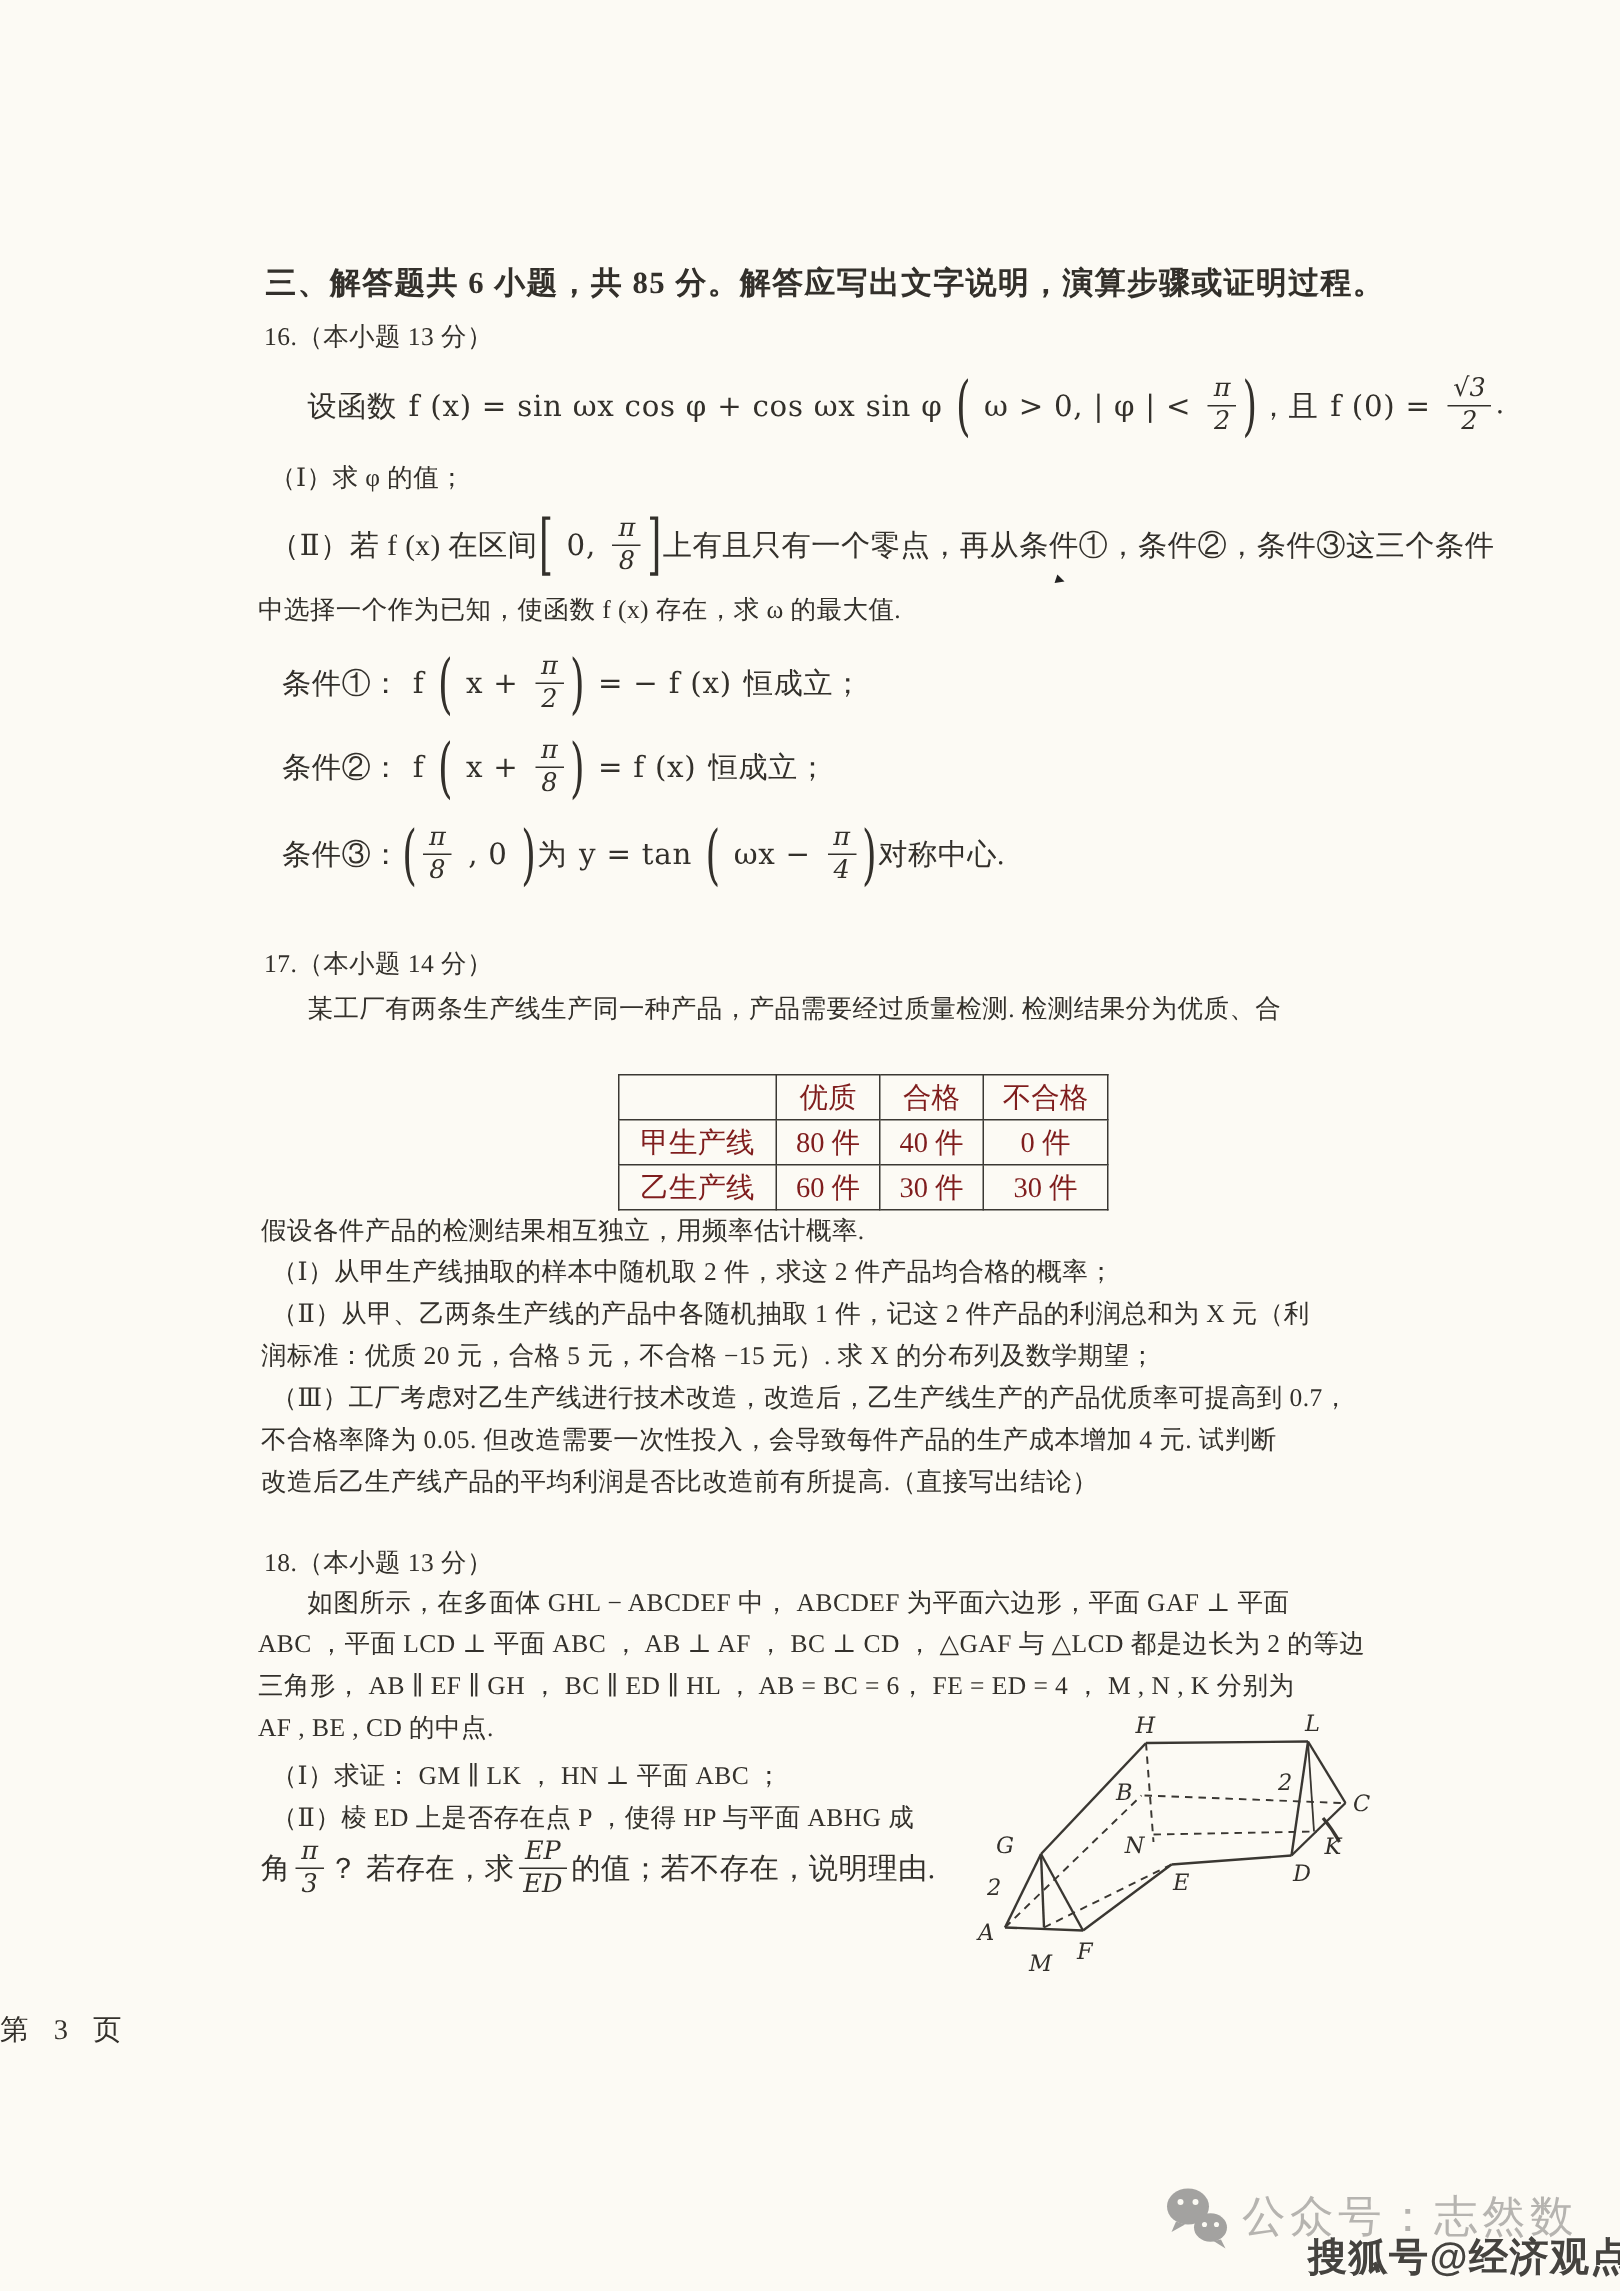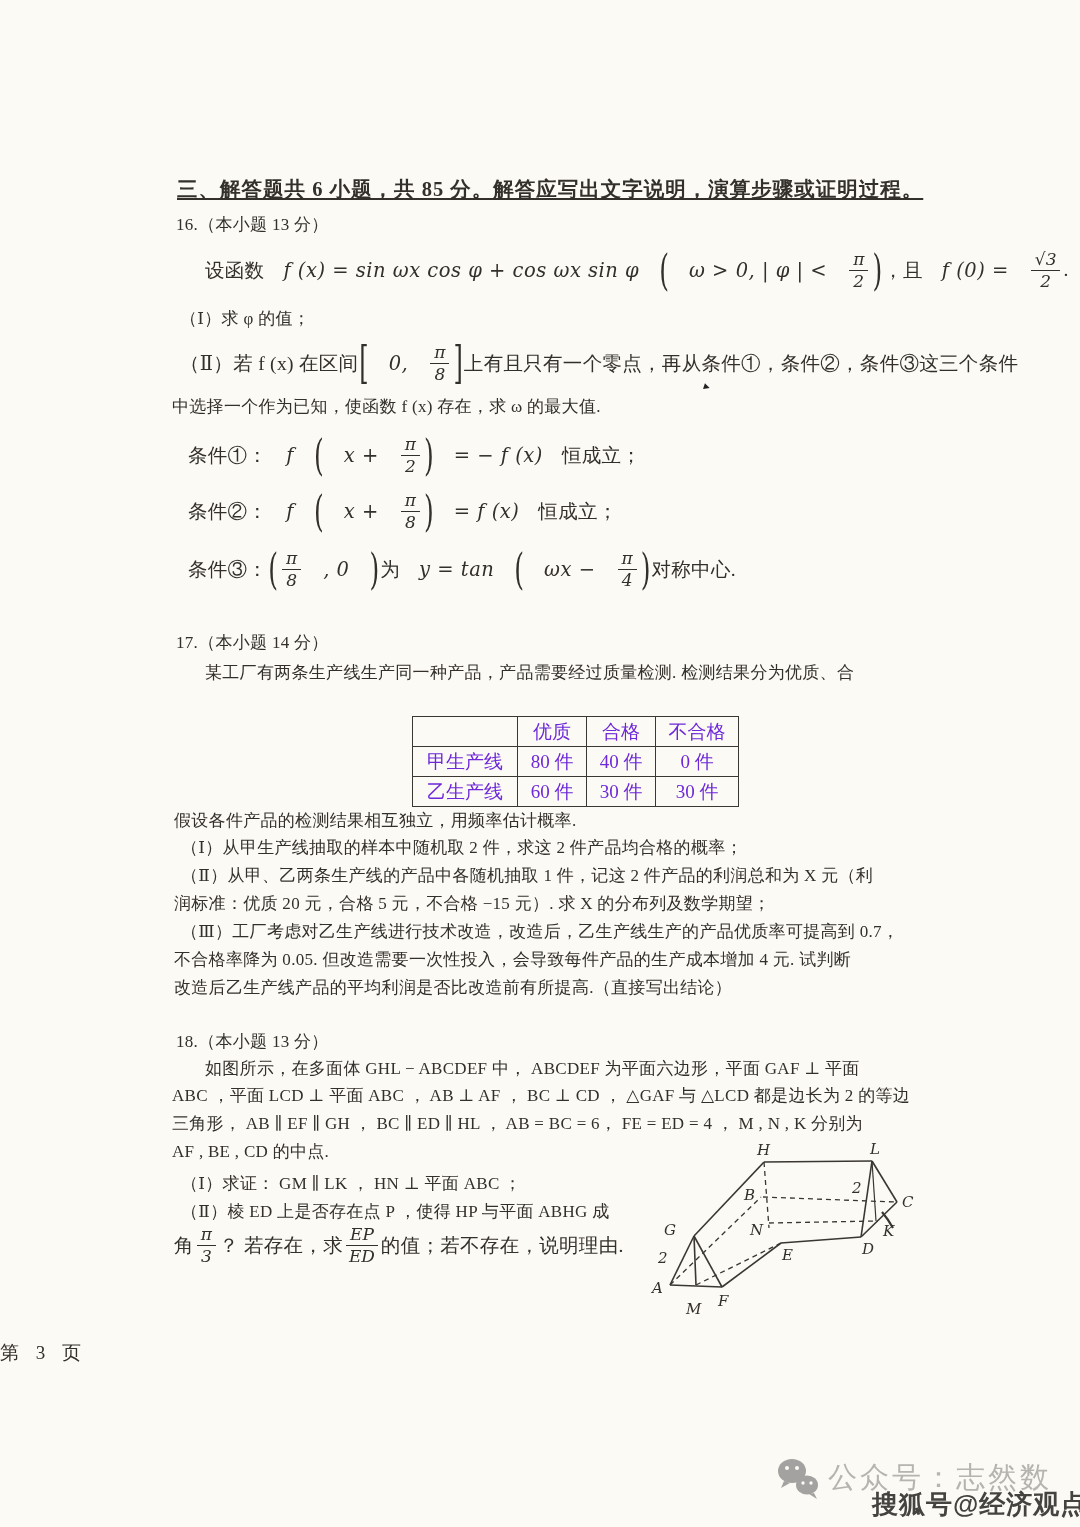--- a/index.html
+++ b/index.html
@@ -1,31 +1,31 @@
 <!DOCTYPE html>
 <html><head>
 <meta charset="utf-8">
 <style>
   html,body{margin:0;padding:0;background:#e9e7e0;}
   .page{position:relative;width:1080px;height:1527px;background:#fcfaf4;overflow:hidden;
         font-family:"Liberation Serif","DejaVu Serif",serif;color:#33302b;}
   .t{position:absolute;white-space:nowrap;font-size:17px;letter-spacing:.3px;line-height:26px;}
-  .bold{font-weight:700;font-size:20.5px;letter-spacing:1px;text-decoration:underline;}
+  .bold{font-weight:700;font-size:20.5px;letter-spacing:1px;}
   .fline{position:absolute;display:flex;align-items:center;white-space:nowrap;font-size:19.5px;}
   .cn{letter-spacing:.3px;}
-  .math{font-style:italic;font-family:"DejaVu Serif",serif;letter-spacing:.5px;margin:0 19px;}
+  .math{font-family:"DejaVu Serif",serif;letter-spacing:.5px;margin:0 8px;}
   .frac{display:inline-flex;flex-direction:column;align-items:center;font-size:17px;line-height:1.08;
         margin:0 3px;font-style:italic;font-family:"DejaVu Serif",serif;}
   .frac .num{display:block;border-bottom:1.3px solid #33302b;padding:0 4px 1px;}
   .frac .den{display:block;padding-top:1px;}
   .bp{display:inline-block;transform:scaleY(1.75);transform-origin:center;font-size:25px;font-weight:300;
       line-height:1;margin:0 1px;font-family:"DejaVu Serif",serif;}
   .bk{display:inline-block;transform:scaleY(1.85);transform-origin:center;font-size:24px;font-weight:400;
       line-height:1;margin:0 1px;font-family:"DejaVu Serif",serif;}
-  .qtable{position:absolute;border-collapse:collapse;font-size:19px;text-align:center;color:#6d28d9;}
+  .qtable{position:absolute;border-collapse:collapse;font-size:19px;text-align:center;color:#7f1d1d;}
   .qtable td{border:1.6px solid #3b3833;height:27px;padding:1px 6px;}
   .fig{position:absolute;}
   .fig line,.fig polyline,.fig path{stroke:#3a3732;fill:none;}
   .fig text{font-family:"DejaVu Serif",serif;font-style:italic;font-size:15px;fill:#33302b;}
   .footer{position:absolute;left:0;right:0;top:1340px;text-align:left;font-size:19px;letter-spacing:6px;}
   .wm{position:absolute;left:772px;top:1450px;width:308px;height:77px;}
   .wm-gray{position:absolute;left:56px;top:8px;font-family:Liberation Mono, monospace;
            font-size:29px;color:#b6b4b0;letter-spacing:3px;white-space:nowrap;}
   .wm-dark{position:absolute;left:100px;top:37px;font-family:"Liberation Sans","DejaVu Sans",sans-serif;
            font-size:26px;font-weight:700;color:#45433f;letter-spacing:1px;white-space:nowrap;

